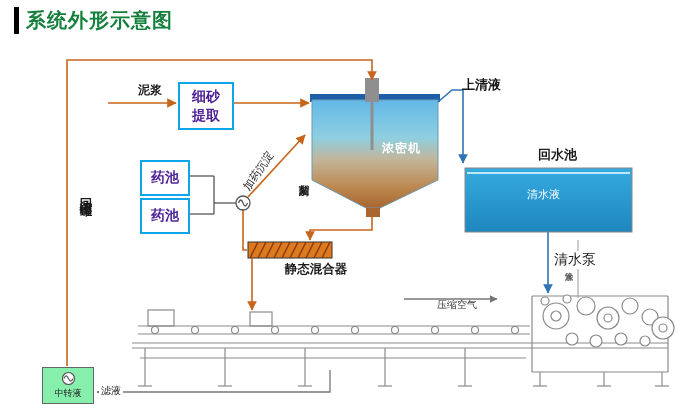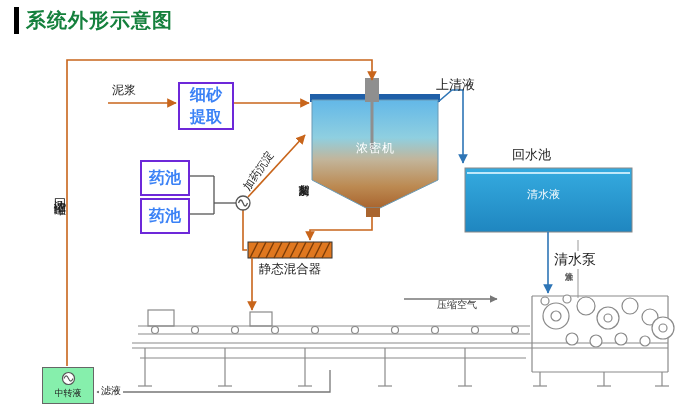--- a/index.html
+++ b/index.html
@@ -1,25 +1,25 @@
 <!DOCTYPE html>
 <html><head>
 <meta charset="utf-8">
 <style>
   html,body{margin:0;padding:0;background:#fff;}
   body{width:700px;height:420px;font-family:"Liberation Sans",sans-serif;overflow:hidden;}
   .canvas{position:relative;width:700px;height:420px;background:#fff;}
   svg.layer{position:absolute;left:0;top:0;}
   .lbl{position:absolute;color:#1a1a1a;white-space:nowrap;z-index:5;}
-  .b{font-weight:400;}
+  .b{font-weight:700;margin-left:26px;}
   .title{position:absolute;left:14px;top:7px;font-size:20px;font-weight:700;color:#15803d;
          border-left:5px solid #000;padding-left:7px;letter-spacing:1px;z-index:6;}
-  .obox{position:absolute;border:2px solid #6d28d9;background:#fff;display:flex;
-        align-items:center;justify-content:center;font-weight:700;font-size:16px;
-        text-align:center;z-index:5;color:#3b82f6;}
+  .obox{position:absolute;border:2px solid #0ea5e9;background:#fff;display:flex;
+        align-items:center;justify-content:center;font-weight:700;font-size:14px;
+        text-align:center;z-index:5;color:#4c1d95;}
   .wrap2{width:2.3em;word-break:break-all;line-height:1.35;}
   .vert{writing-mode:vertical-rl;text-orientation:upright;}
   .white{color:#fff;}
   .dashedbox{position:absolute;border:2px dashed #2E75B6;color:#2E75B6;background:transparent;
         display:flex;align-items:center;justify-content:center;font-weight:700;font-size:12px;z-index:5;}
   .transfer{position:absolute;border:1.5px solid #666;background:#86efac;display:flex;
         flex-direction:column;align-items:center;justify-content:center;z-index:5;}
   .transfer .tl{font-size:9px;color:#222;margin-top:1px;}
   .maskbg{background:#fff;padding:0 2px;}
 </style>

